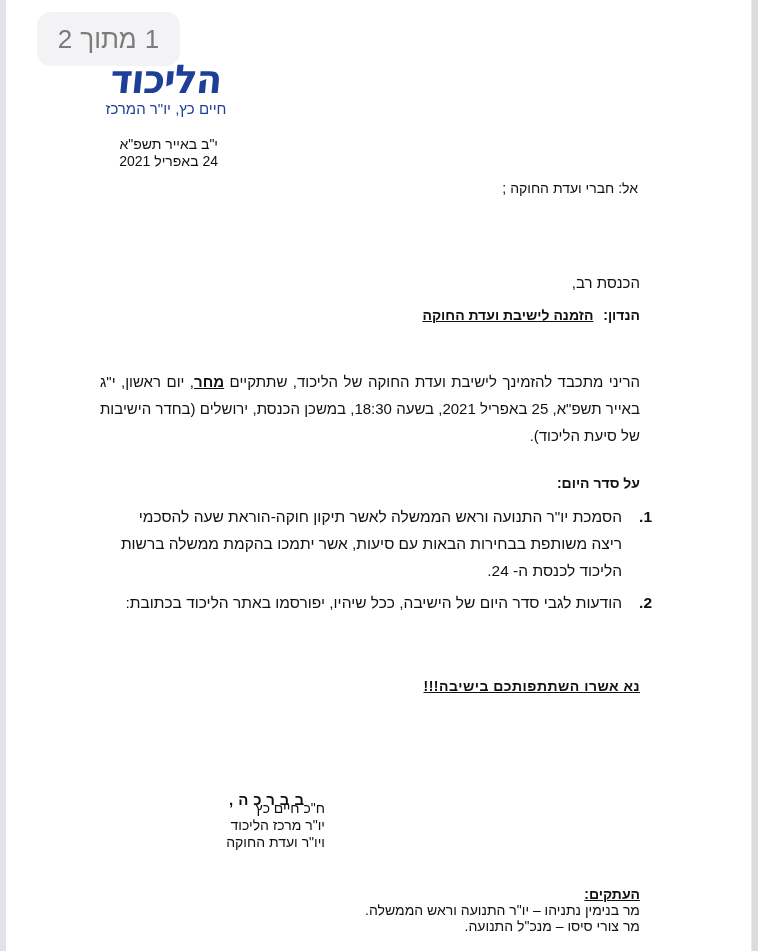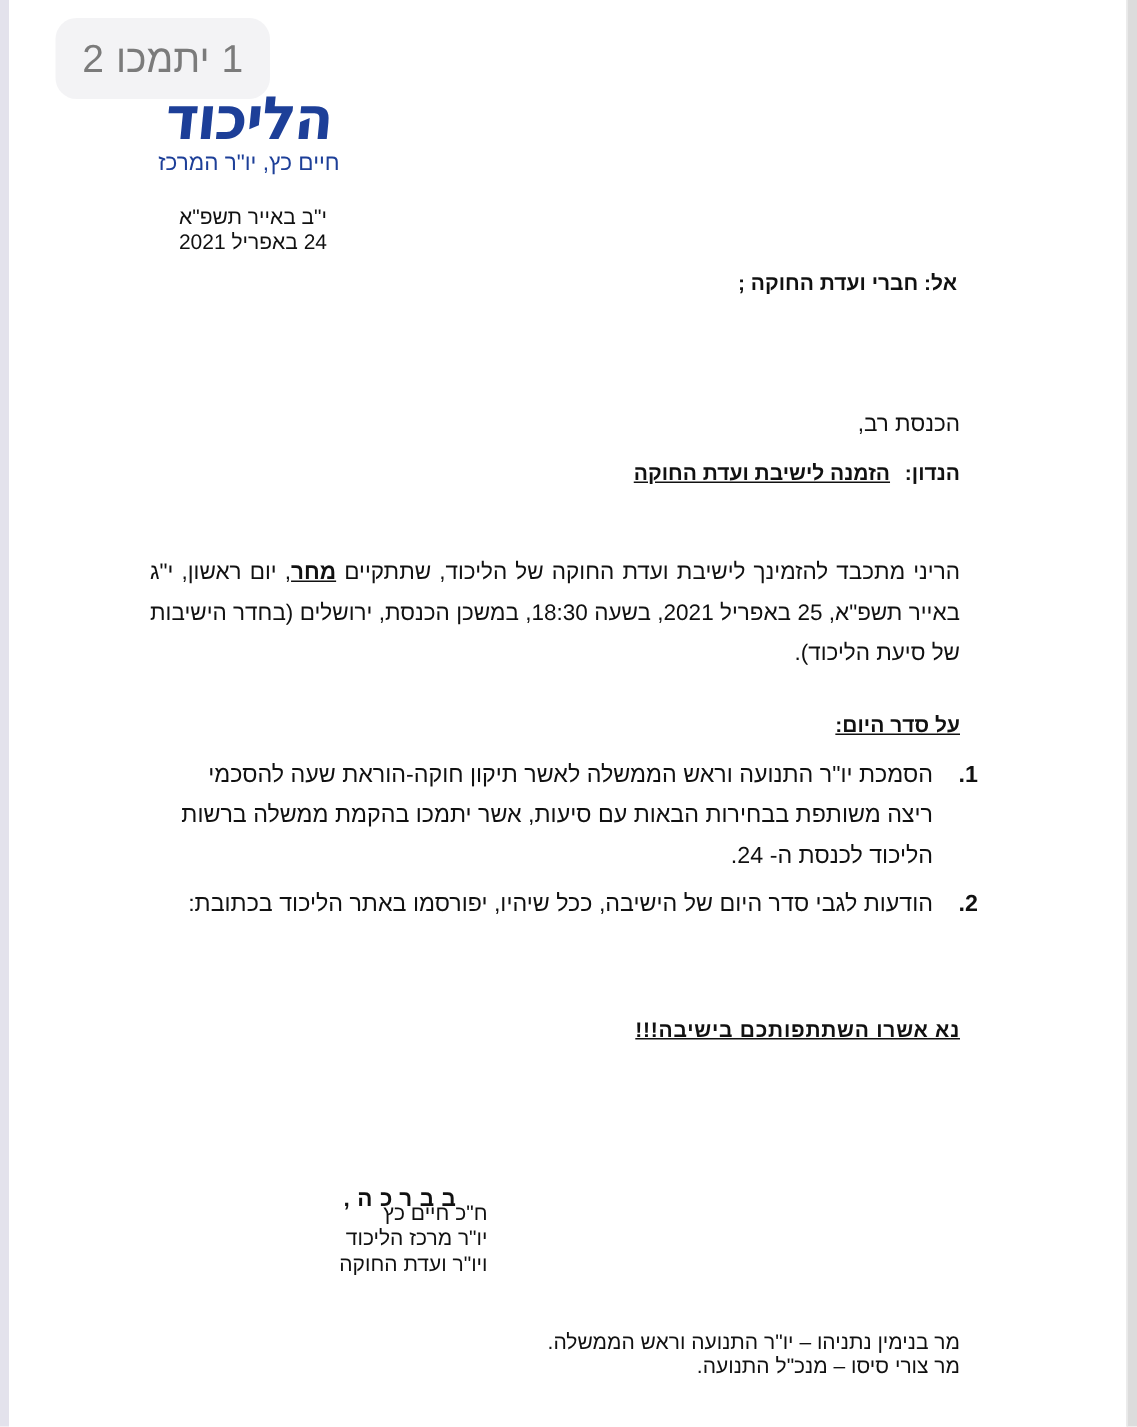--- a/index.html
+++ b/index.html
@@ -25,29 +25,29 @@
   .logo-main {
     font-family: "DejaVu Sans", sans-serif; font-weight: bold; font-size: 38px; color: #1d3f98;
     line-height: 42px; letter-spacing: -1px; transform: scaleY(1.05) skewX(-6deg);
     display: block; text-align: center;
   }
   .logo-sub { font-family: "Liberation Sans", sans-serif; font-size: 15px; color: #1d3f98; line-height: 18px; text-align: center; margin-top: 0px; }
 
   .date-block { position: absolute; left: 112px; top: 136px; width: 106px; direction: rtl; text-align: right; font-family: "Liberation Sans", sans-serif; font-size: 14px; line-height: 17px; color: #111; }
 
   .doc { position: absolute; direction: rtl; text-align: right; font-family: "Liberation Sans", sans-serif; color: #111; }
-  .to-line { right: 120px; top: 180px; font-size: 14px; font-weight: bold; text-align: center; }
+  .to-line { right: 120px; top: 180px; font-size: 14px; font-weight: normal; text-align: center; }
   .greeting { right: 118px; top: 274px; font-size: 15px; }
   .subject { right: 118px; top: 307px; font-size: 14px; font-weight: bold; }
   .subject .u { text-decoration: underline; margin-right: 6px; }
 
   .para { right: 118px; top: 368px; width: 540px; font-size: 15px; line-height: 27px; text-align: justify; }
   .para u { text-decoration: underline; font-weight: bold; }
 
-  .agenda-title { right: 118px; top: 475px; font-size: 14px; font-weight: bold; text-decoration: underline; }
+  .agenda-title { right: 118px; top: 475px; font-size: 14px; font-weight: bold; }
 
   .agenda { right: 106px; top: 503px; width: 540px; font-size: 15.5px; line-height: 27px; margin: 0; padding: 0; list-style: none; }
   .agenda li { position: relative; padding-right: 30px; margin-bottom: 5px; }
   .agenda .num { position: absolute; right: 0; top: 0; font-weight: bold; }
   .link { color: #1a3fd1; text-decoration: underline; display: block; text-align: left; direction: ltr; width: 120px; margin-right: auto; margin-left: 0; position: relative; right: 0; }
   .link-wrap { text-align: right; direction: rtl; }
 
   .call { right: 118px; top: 678px; font-size: 14px; font-weight: bold; text-decoration: underline; letter-spacing: 0.5px; margin-left: 10px; }
 
   .blessing { right: 449px; top: 747px; font-size: 15px; font-weight: bold; letter-spacing: 5px; margin-top: 44px; }
@@ -57,21 +57,21 @@
   .cc-title { font-weight: bold; text-decoration: underline; }
 </style>
 </head>
 <body>
 
 <div class="edge-left"></div>
 <div class="edge-right"></div>
 
 <div class="page-badge">
   <span>1</span>
-  <span>יתמכו</span>
+  <span>מתוך</span>
   <span>2</span>
 </div>
 
 <div class="logo">
   <span class="logo-main">הליכוד</span>
   <div class="logo-sub">חיים כץ, יו"ר המרכז</div>
 </div>
 
 <div class="date-block">
   <div>י"ב באייר תשפ"א</div>
@@ -111,15 +111,16 @@
 
 <div class="doc blessing">בברכה,</div>
 
 <div class="doc signature">
   <div>ח"כ חיים כץ</div>
   <div>יו"ר מרכז הליכוד</div>
   <div>ויו"ר ועדת החוקה</div>
 </div>
 
 <div class="doc cc">
+  <div class="cc-title">העתקים:</div>
   <div>מר בנימין נתניהו – יו"ר התנועה וראש הממשלה.</div>
   <div>מר צורי סיסו – מנכ"ל התנועה.</div>
 </div>
 
 </body></html>

